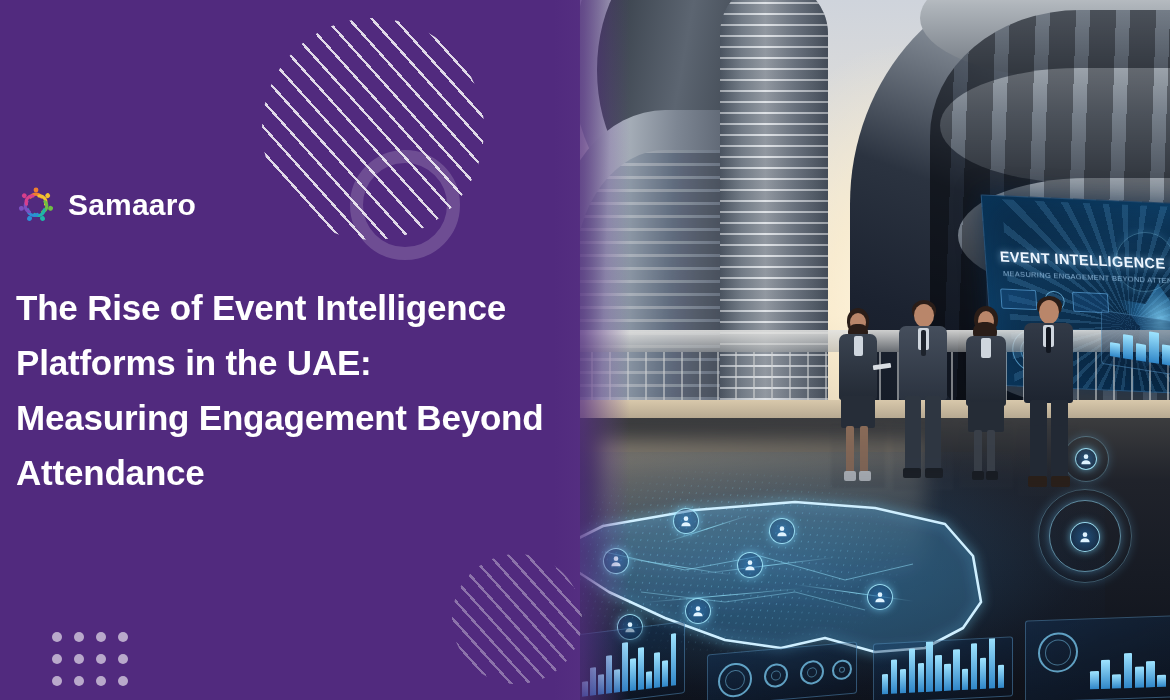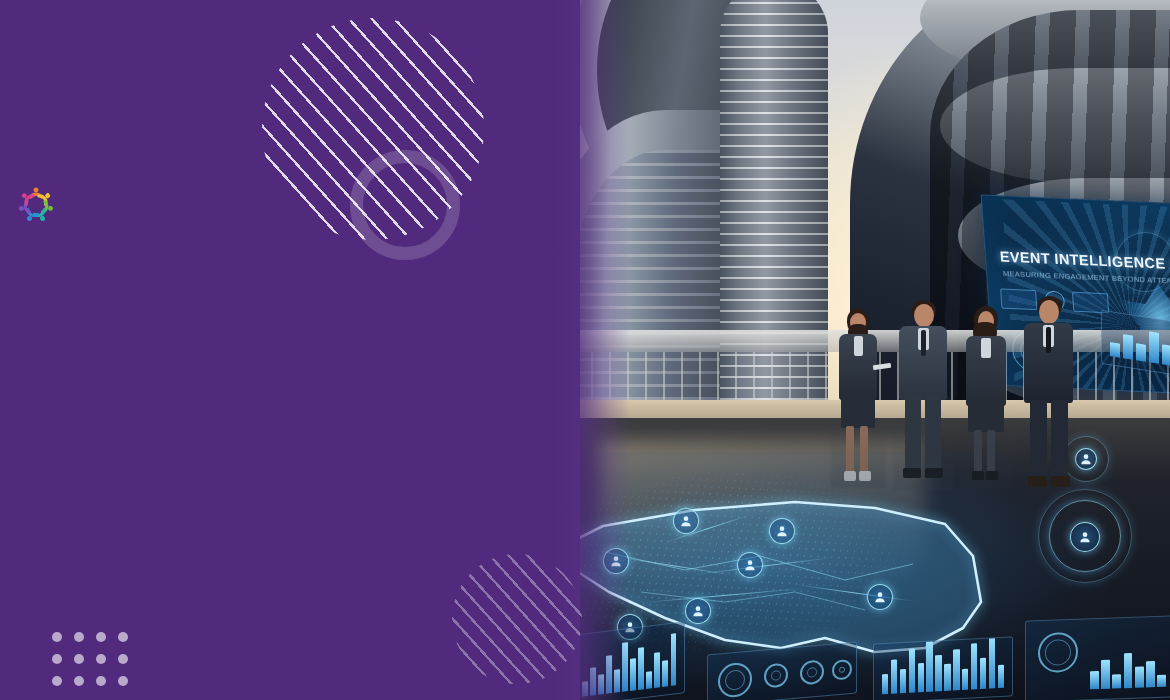--- a/index.html
+++ b/index.html
@@ -630,16 +630,18 @@
           <circle cx="50" cy="16" r="5.5" fill="#7A4FC0" stroke="none"></circle>
           <path d="M38 32 A14 14 0 0 1 62 32" stroke="#7A4FC0"></path>
         </g>
 
         <g transform="rotate(308.4 50 50)">
           <circle cx="50" cy="16" r="5.5" fill="#D63F8C" stroke="none"></circle>
           <path d="M38 32 A14 14 0 0 1 62 32" stroke="#D63F8C"></path>
         </g>
       </g>
     </svg>
+    <span class="logo-word">Samaaro</span>
   </div>
 
+  <h1 class="headline">The Rise of Event Intelligence Platforms in the UAE: Measuring Engagement Beyond Attendance</h1>
 
 </div>
 
 </body></html>

